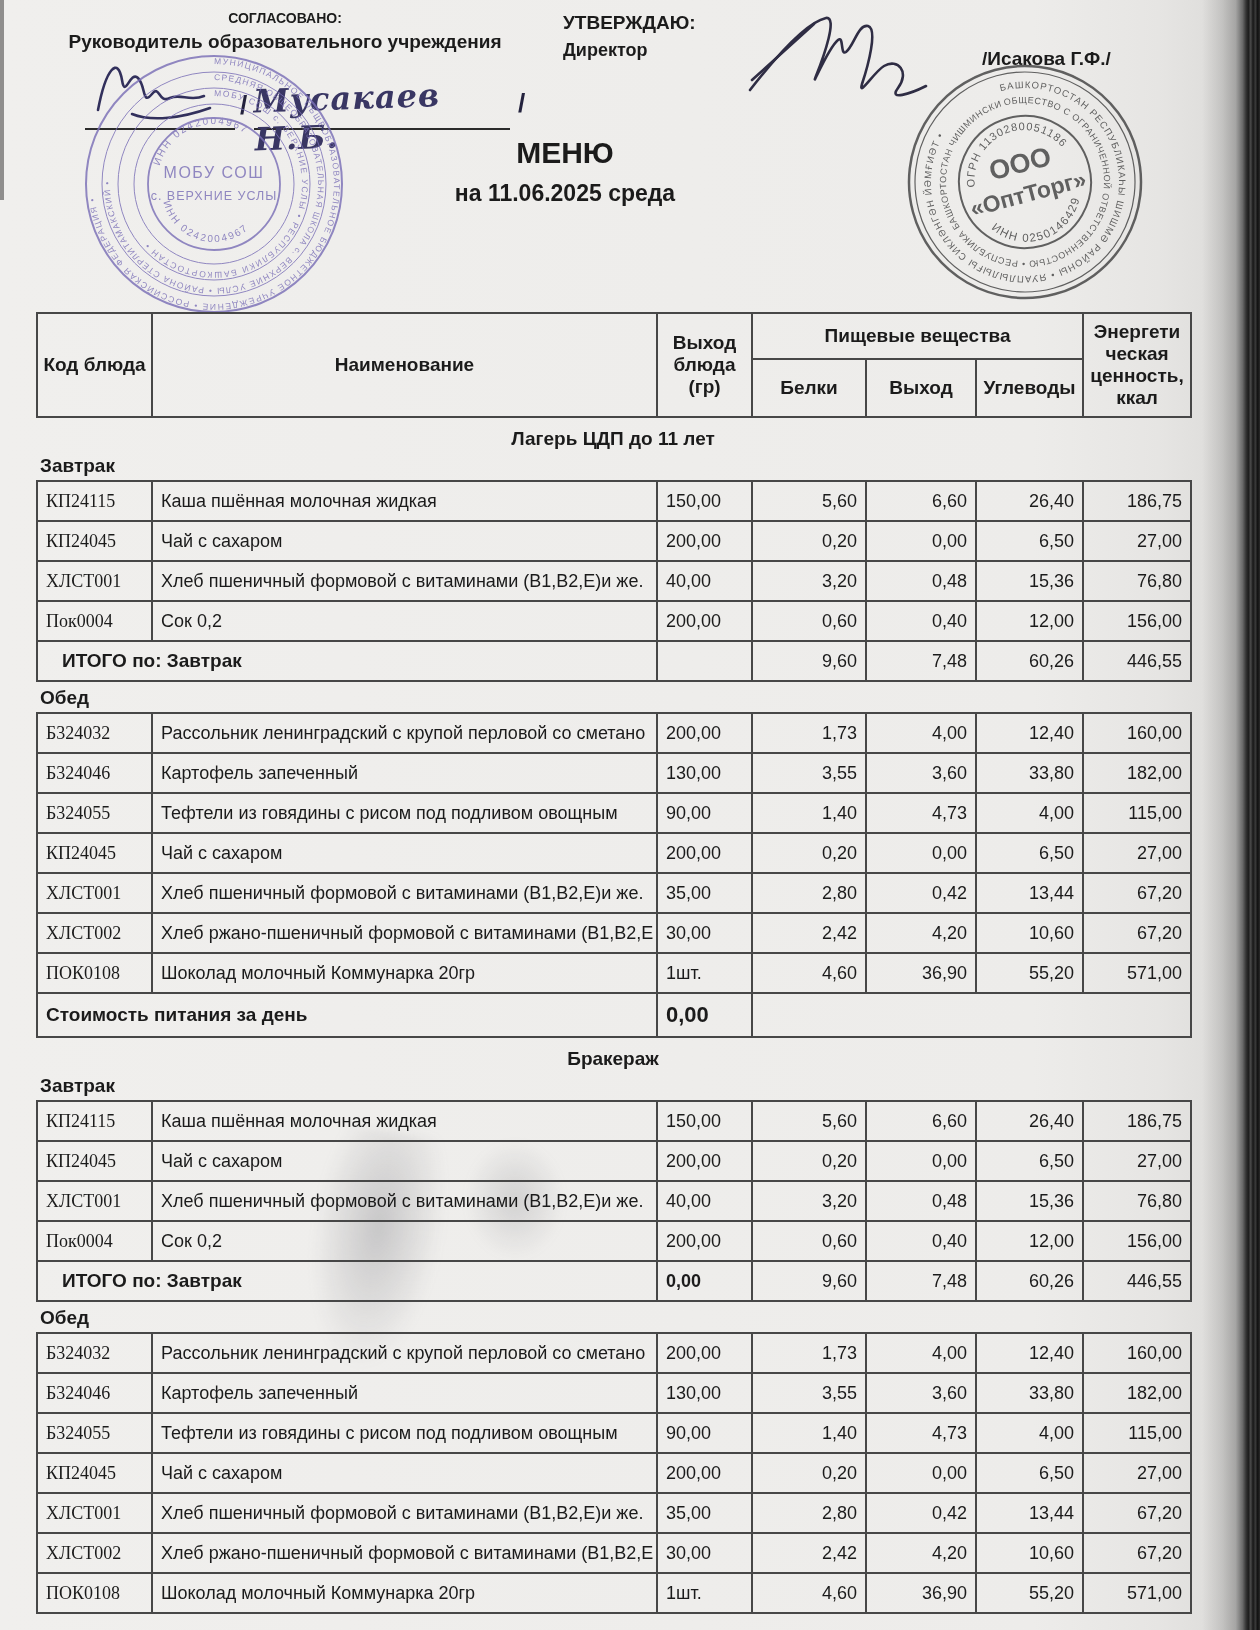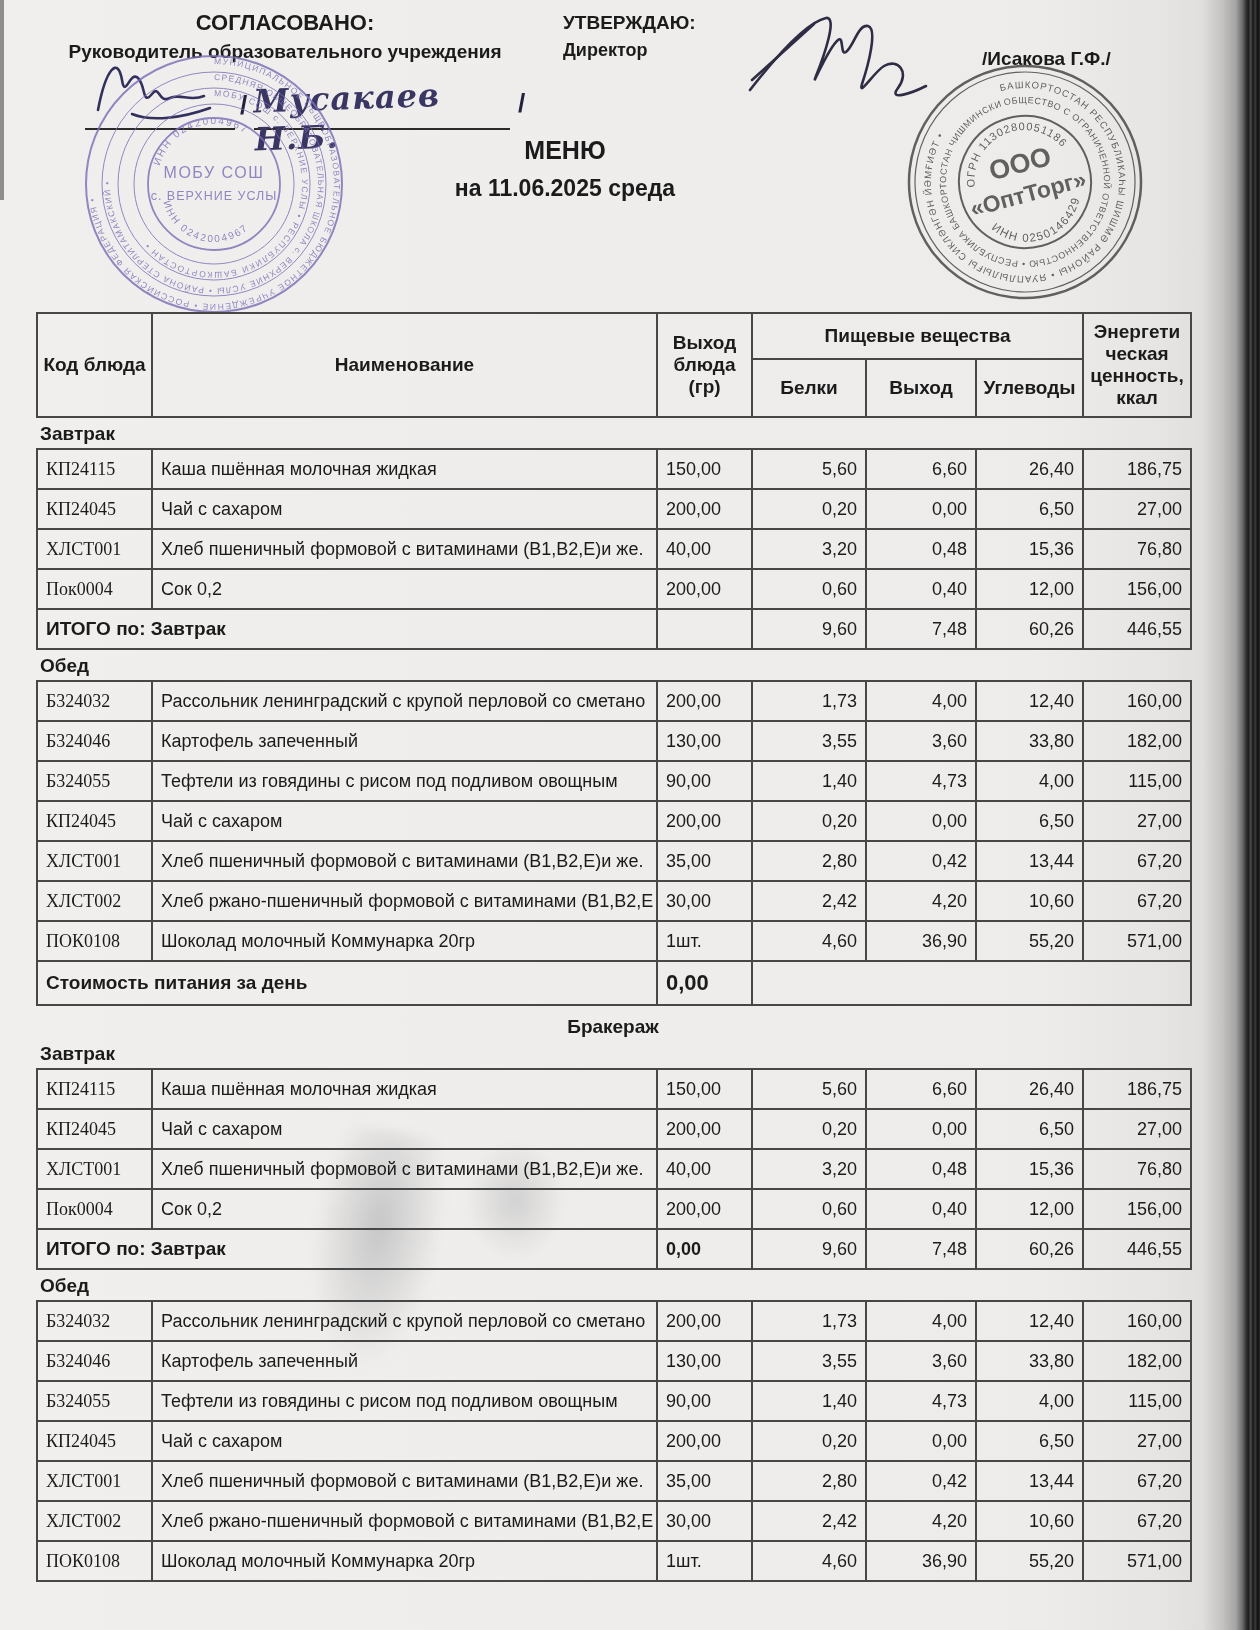--- a/index.html
+++ b/index.html
@@ -13,56 +13,56 @@
   .scan-edge-right{position:absolute;top:0;right:0;bottom:0;width:58px;
     background:linear-gradient(to right,rgba(120,120,120,0) 0%,rgba(118,118,118,.25) 35%,rgba(100,100,100,.45) 58%,#6a6a6a 70%,#343434 76%,#1d1d1d 80%,#4a4a4a 84%,#161616 88%,#3a3a3a 92%,#101010 96%,#2a2a2a 100%);}
   .scan-edge-left{position:absolute;top:0;left:0;width:4px;height:200px;background:rgba(45,45,45,.5);}
   .smudge{position:absolute;pointer-events:none;filter:blur(5px);}
   .smudge.s1{left:310px;top:1130px;width:130px;height:240px;transform:rotate(9deg);
     background:radial-gradient(ellipse at 50% 40%,rgba(108,108,116,.30),rgba(108,108,116,0) 70%);}
   .smudge.s2{left:465px;top:1140px;width:100px;height:120px;
     background:radial-gradient(ellipse at 50% 50%,rgba(108,108,116,.22),rgba(108,108,116,0) 70%);}
   
   .agreed{position:absolute;left:55px;top:10px;width:460px;text-align:center;font-weight:bold;}
-  .agreed .l1{font-size:22px;}
+  .agreed .l1{font-size:14px;}
   .agreed .l2{font-size:19px;margin-top:5px;}
   .approved{position:absolute;left:563px;top:12px;font-weight:bold;}
   .approved .l1{font-size:19px;}
   .approved .l2{font-size:18px;margin-top:6px;}
   .director-name{position:absolute;left:982px;top:48px;font-weight:bold;font-size:19px;}
   .sig-director{position:absolute;left:742px;top:8px;}
   .sig-principal{position:absolute;left:92px;top:48px;}
   .sig-line1{position:absolute;left:85px;top:100px;width:150px;height:28px;border-bottom:2.5px solid #2b2b2b;}
   .slash1{position:absolute;left:240px;top:90px;font-size:26px;color:#23223d;font-weight:bold;}
   .principal-name-wrap{position:absolute;left:254px;top:78px;width:256px;height:50px;border-bottom:2.5px solid #2b2b2b;}
   .principal-name{display:block;font-family:"DejaVu Serif",serif;font-style:italic;font-weight:600;
     font-size:32px;color:#393663;transform:rotate(-2deg);letter-spacing:1px;}
   .slash2{position:absolute;left:518px;top:88px;font-size:26px;color:#23223d;font-weight:bold;}
   
   .title{position:absolute;left:0;top:136px;width:1130px;text-align:center;font-weight:bold;}
-  .title .t1{font-size:25px;}
+  .title .t1{font-size:30px;}
   .title .t2{font-size:23px;margin-top:10px;}
   .title .t3{font-size:23px;margin-top:9px;}
   
   .stamp{position:absolute;}
   .stamp.school{left:80px;top:50px;opacity:.82;}
   .stamp.supplier{left:903px;top:60px;opacity:.88;}
   
   #menu-body{position:absolute;left:36px;top:312px;width:1154px;}
   table.menu{border-collapse:collapse;table-layout:fixed;width:1154px;}
   table.menu td{border:2px solid #474747;font-size:18px;padding:2px 8px;overflow:hidden;white-space:nowrap;vertical-align:middle;}
   table.head td{text-align:center;font-weight:bold;font-size:19px;white-space:normal;line-height:22px;padding:2px 4px;}
   table.head tr.r1 td{height:40px;}
   table.head tr.r2 td{height:52px;}
   td.c-code{padding-left:10px;font-family:Liberation Serif, serif;}
   td.c-out{text-align:left;}
   td.c-num{text-align:right;padding-right:9px;}
   tr.item td{height:34px;}
   tr.total td{height:34px;}
-  tr.total td.lbl{font-weight:bold;font-size:19px;padding-left:8px;}
+  tr.total td.lbl{font-weight:bold;font-size:19px;padding-left:24px;}
   tr.total td.c-out{font-weight:bold;}
   tr.cost td{height:38px;}
   tr.cost td.lbl{font-weight:bold;font-size:19px;padding-left:8px;}
   tr.cost td.c-out{font-weight:bold;font-size:22px;}
   .section-title{width:1154px;text-align:center;font-weight:bold;font-size:19px;margin:10px 0 2px 0;}
   .meal-label{font-weight:bold;font-size:19px;margin:5px 0 3px 4px;}
   svg text{font-family:"Liberation Sans",sans-serif;}
 </style>
 </head>
 <body>
@@ -180,20 +180,21 @@
         </tr>
         <tr class="r2">
           <td>Белки</td>
           <td>Выход</td>
           <td>Углеводы</td>
         </tr>
       </tbody>
     </table>
 
     <div id="sections">
+        <div class="section-title">Лагерь ЦДП до 11 лет</div>
         <div class="meal-label">Завтрак</div>
         <table class="menu">
           <colgroup>
             <col style="width: 115px;">
             <col style="width: 505px;">
             <col style="width: 95px;">
             <col style="width: 114px;">
             <col style="width: 110px;">
             <col style="width: 107px;">
             <col style="width: 108px;">

